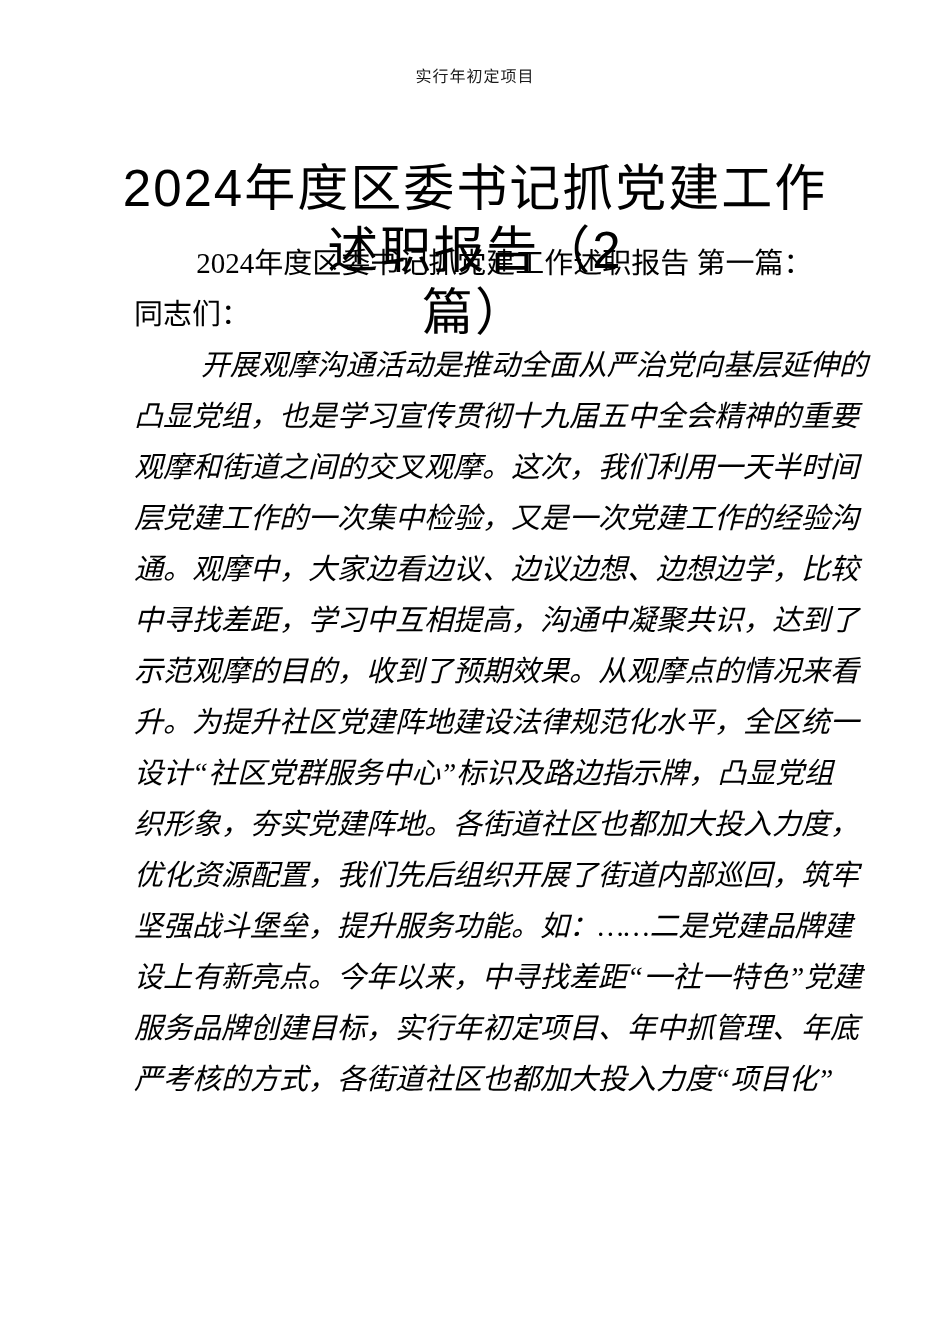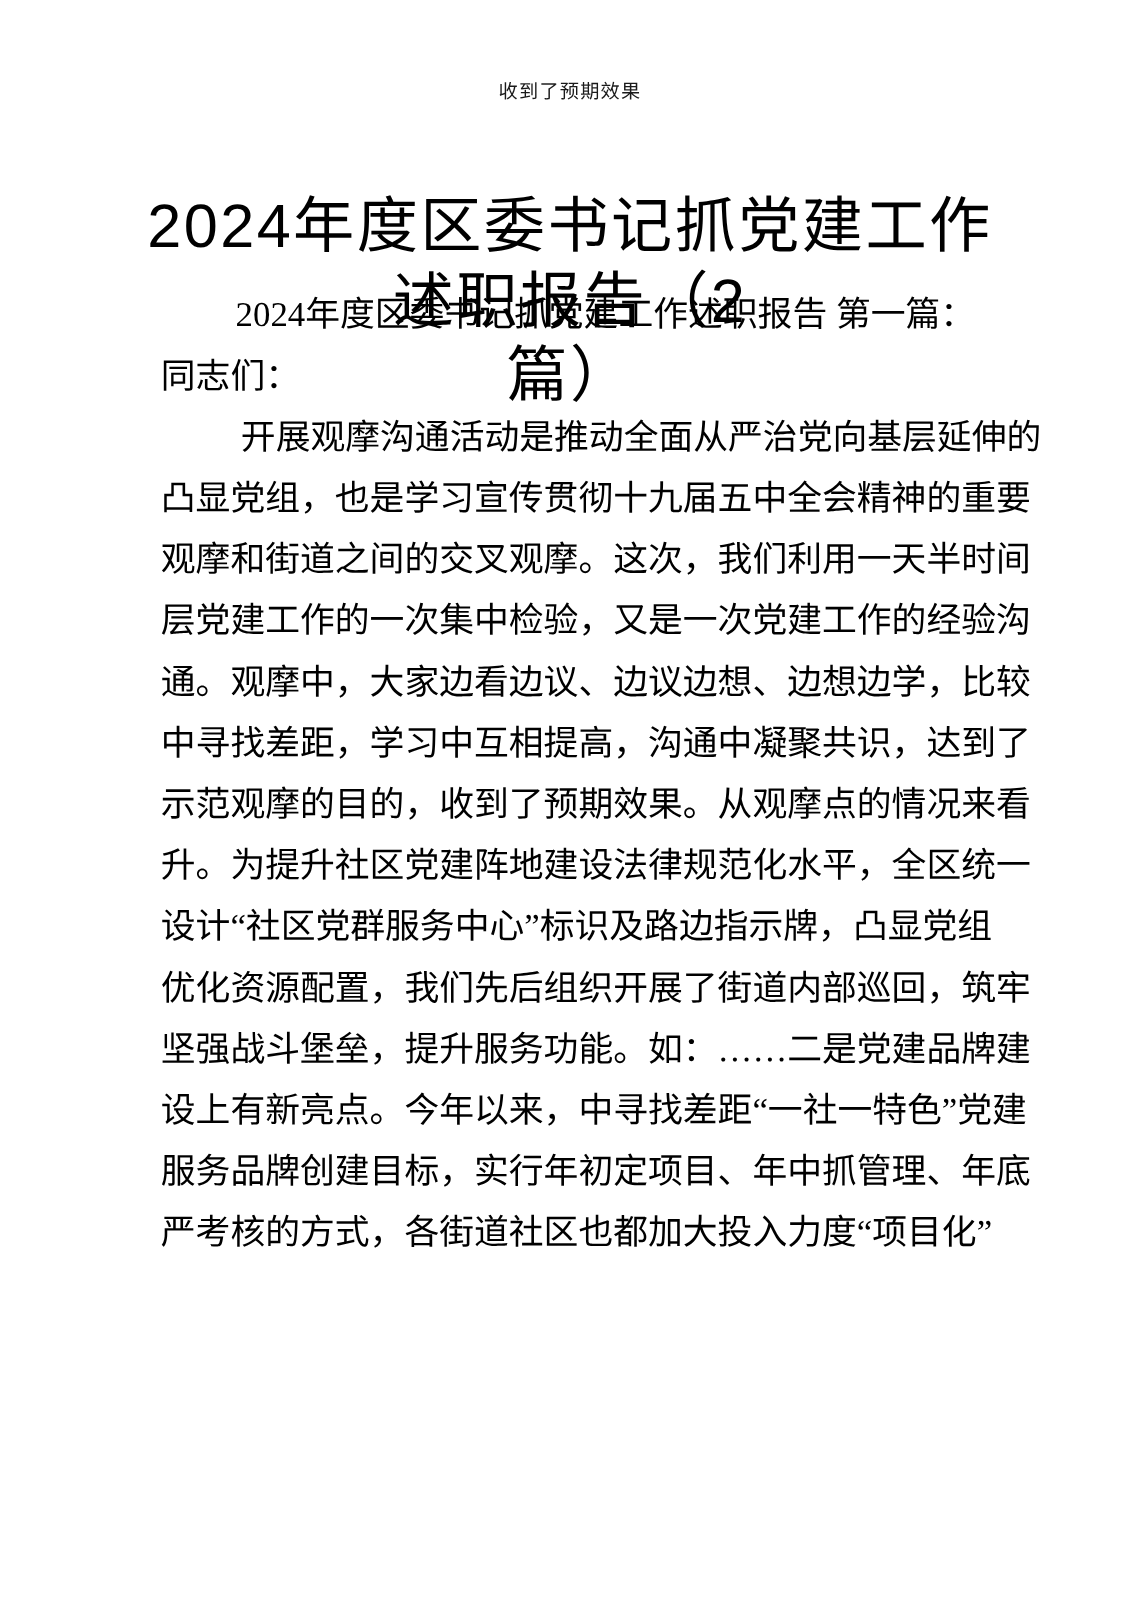--- a/index.html
+++ b/index.html
@@ -60,50 +60,52 @@
     text-align: left;
   }
   .salutation-line {
     text-align: left;
   }
   .body-lines .body-line {
     text-align: justify;
     text-align-last: justify;
     -moz-text-align-last: justify;
     white-space: nowrap;
+    font-style: italic;
   }
   .body-lines .body-line:first-child {
     text-indent: 2.3em;
   }
 </style>
 </head>
 <body>
 
 <div class="sheet">
 
-  <div class="header-note">收到了预期效果</div>
+  <div class="header-note">实行年初定项目</div>
 
   <h1 class="doc-title">
     <span class="title-line">2024年度区委书记抓党建工作述职报告（2</span>
     <span class="title-line">篇）</span>
   </h1>
 
   <div class="content">
     <p class="subtitle-line">2024年度区委书记抓党建工作述职报告 第一篇：</p>
     <p class="salutation-line">同志们：</p>
     <div class="body-lines">
         <p class="body-line">开展观摩沟通活动是推动全面从严治党向基层延伸的</p>
         <p class="body-line">凸显党组，也是学习宣传贯彻十九届五中全会精神的重要</p>
         <p class="body-line">观摩和街道之间的交叉观摩。这次，我们利用一天半时间</p>
         <p class="body-line">层党建工作的一次集中检验，又是一次党建工作的经验沟</p>
         <p class="body-line">通。观摩中，大家边看边议、边议边想、边想边学，比较</p>
         <p class="body-line">中寻找差距，学习中互相提高，沟通中凝聚共识，达到了</p>
         <p class="body-line">示范观摩的目的，收到了预期效果。从观摩点的情况来看</p>
         <p class="body-line">升。为提升社区党建阵地建设法律规范化水平，全区统一</p>
         <p class="body-line">设计“社区党群服务中心”标识及路边指示牌，凸显党组</p>
+        <p class="body-line">织形象，夯实党建阵地。各街道社区也都加大投入力度，</p>
         <p class="body-line">优化资源配置，我们先后组织开展了街道内部巡回，筑牢</p>
         <p class="body-line">坚强战斗堡垒，提升服务功能。如：……二是党建品牌建</p>
         <p class="body-line">设上有新亮点。今年以来，中寻找差距“一社一特色”党建</p>
         <p class="body-line">服务品牌创建目标，实行年初定项目、年中抓管理、年底</p>
         <p class="body-line">严考核的方式，各街道社区也都加大投入力度“项目化”</p>
       </div>
   </div>
 
 </div>
 

